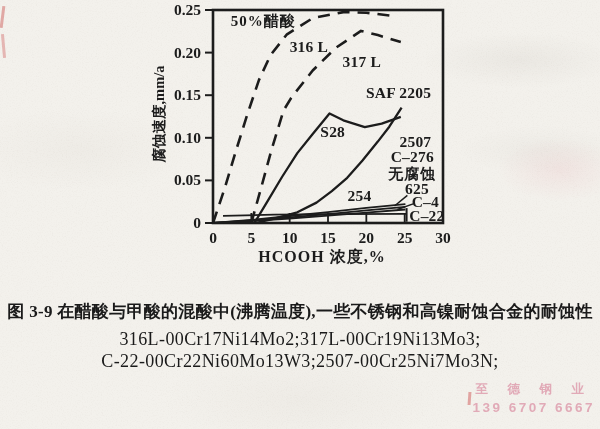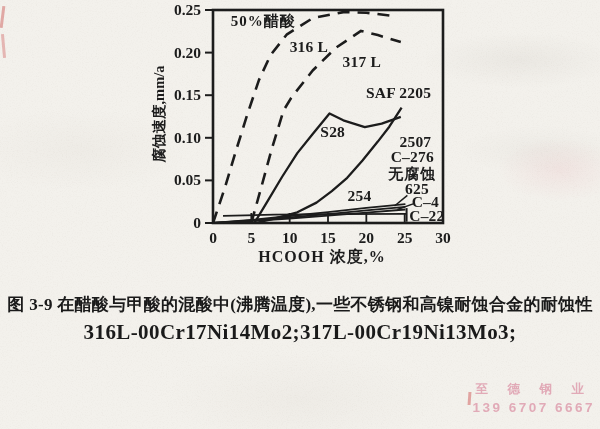--- a/index.html
+++ b/index.html
@@ -17,25 +17,25 @@
       radial-gradient(140px 40px at 520px 60px,  rgba(120,110,100,0.07), rgba(120,110,100,0) 70%),
       radial-gradient(120px 35px at 540px 150px, rgba(120,110,100,0.05), rgba(120,110,100,0) 70%),
       radial-gradient(160px 60px at 80px 150px,  rgba(150,135,120,0.05), rgba(150,135,120,0) 70%),
       radial-gradient(200px 70px at 300px 400px, rgba(150,135,120,0.05), rgba(150,135,120,0) 70%);
   }
   .noise{position:absolute;inset:0;z-index:2;pointer-events:none;opacity:.38;mix-blend-mode:multiply;}
   #chart-wrap{position:absolute;left:0;top:0;width:600px;height:284px;z-index:3;}
   #chart-svg{display:block;}
   .caption{position:absolute;left:0;top:284px;width:600px;text-align:center;z-index:3;}
   .caption-title{
-    font-size:17px;font-weight:bold;letter-spacing:.3px;line-height:24px;margin:9px 0 4px;
+    font-size:17px;font-weight:bold;letter-spacing:.3px;line-height:24px;margin:16px 0 4px;
     white-space:nowrap;
   }
   .comp-line{
-    font-size:21px;font-weight:700;line-height:22.4px;letter-spacing:.4px;white-space:nowrap;
+    font-size:18px;font-weight:400;line-height:22.4px;letter-spacing:.4px;white-space:nowrap;
   }
   .watermark{
     position:absolute;right:5px;top:381px;z-index:3;text-align:right;
     color:#e0a3b2;font-family:"Liberation Sans","DejaVu Sans",sans-serif;opacity:.9;
   }
   .wm-line1{font-size:12.5px;font-weight:bold;letter-spacing:8px;padding-right:3px;}
   .wm-line2{font-size:13.5px;font-weight:bold;letter-spacing:2.5px;margin-top:2px;margin-left:32px;}
   .red-mark{position:absolute;z-index:3;pointer-events:none;}
   .red-mark.m1{left:1px;top:6px;width:0;height:22px;border-left:3px solid rgba(198,60,58,.40);transform:rotate(7deg);}
   .red-mark.m2{left:2px;top:34px;width:0;height:24px;border-left:3px solid rgba(198,60,58,.32);transform:rotate(-5deg);}
@@ -103,20 +103,21 @@
       <text x="416.93333333333334" y="193.8348" text-anchor="middle" font-size="15.5" font-weight="bold" letter-spacing="0.2" fill="#1c1c1c">625</text>
       <text x="359.43333333333334" y="201.4176" text-anchor="middle" font-size="15.5" font-weight="bold" letter-spacing="0.2" fill="#1c1c1c">254</text>
       <text x="425.3666666666667" y="207.3816" text-anchor="middle" font-size="15.5" font-weight="bold" letter-spacing="0.2" fill="#1c1c1c">C–4</text>
       <text x="409.26666666666665" y="220.9284" text-anchor="start" font-size="15.5" font-weight="bold" letter-spacing="0.2" fill="#1c1c1c">C–22</text>
     </svg>
 </div>
 
 <div class="caption">
   <div class="caption-title">图 3-9  在醋酸与甲酸的混酸中(沸腾温度),一些不锈钢和高镍耐蚀合金的耐蚀性</div>
   <div class="comp-line">316L-00Cr17Ni14Mo2;317L-00Cr19Ni13Mo3;</div>
+  <div class="comp-line">C-22-00Cr22Ni60Mo13W3;2507-00Cr25Ni7Mo3N;</div>
 </div>
 
 <div class="watermark">
   <div class="wm-line1">至 德 钢 业</div>
   <div class="wm-line2">139 6707 6667</div>
 </div>
 
 <div class="red-mark m1"></div>
 <div class="red-mark m2"></div>
 <div class="red-mark m3"></div>

